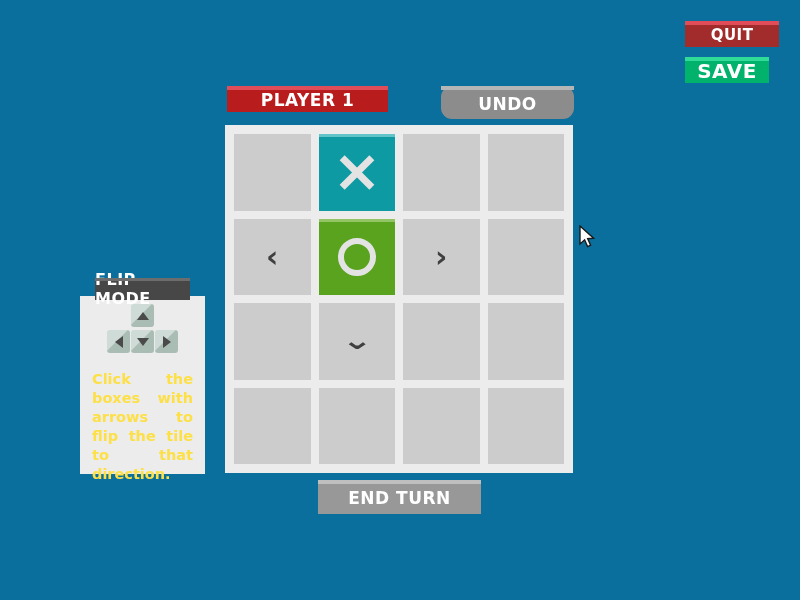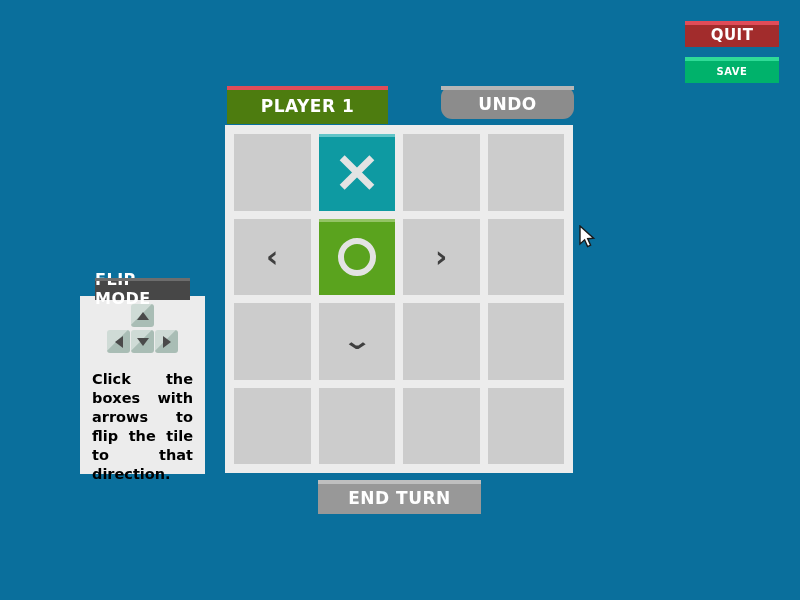--- a/index.html
+++ b/index.html
@@ -52,31 +52,31 @@
   #quit-button {
     left: 685px; top: 21px;
     width: 94px; height: 26px;
     background: #a22c2c;
     font-size: 15px;
   }
   #quit-button .cap { background: #e04c58; }
 
   #save-button {
     left: 685px; top: 57px;
-    width: 94px; height: 26px;
+    width: 84px; height: 26px;
     background: #00b26b;
-    font-size: 10px;
+    font-size: 20px;
   }
   #save-button .cap { background: #2fdb97; }
 
   
   #player-indicator {
     left: 227px; top: 86px;
-    width: 161px; height: 38px;
-    background: #4d7c0f;
+    width: 161px; height: 26px;
+    background: #b91c1c;
     font-size: 17px;
   }
   #player-indicator .cap { background: #e04c58; }
 
   #undo-button {
     left: 441px; top: 86px;
     width: 133px; height: 33px;
     background: #8c8c8c;
     font-size: 17px;
     border-radius: 11px;
@@ -259,21 +259,21 @@
   .tri-right {
     border-top: 6px solid transparent;
     border-bottom: 6px solid transparent;
     border-left: 8px solid #4a4a4a;
   }
 
   #flip-mode-text {
     position: absolute;
     left: 12px; top: 88px;
     width: 101px;
-    color: #000000;
+    color: #fde047;
     font-size: 14.5px;
     font-weight: bold;
     line-height: 19px;
     text-align: justify;
     text-align-last: left;
   }
 
   
   #mouse-cursor {
     position: absolute;

